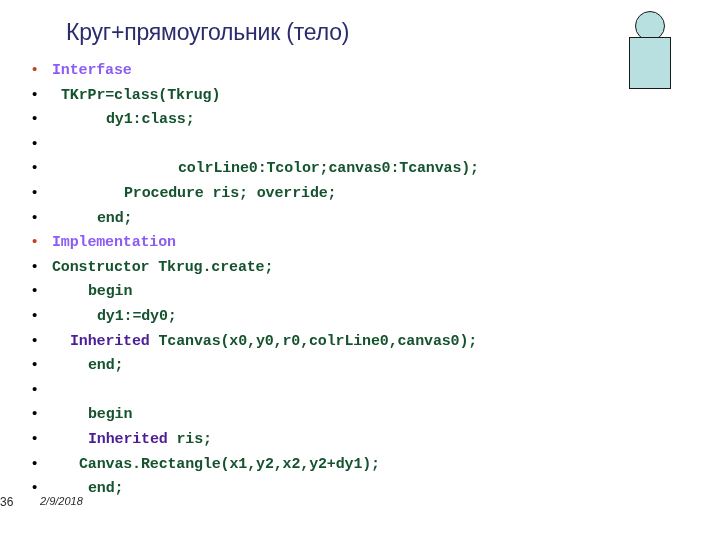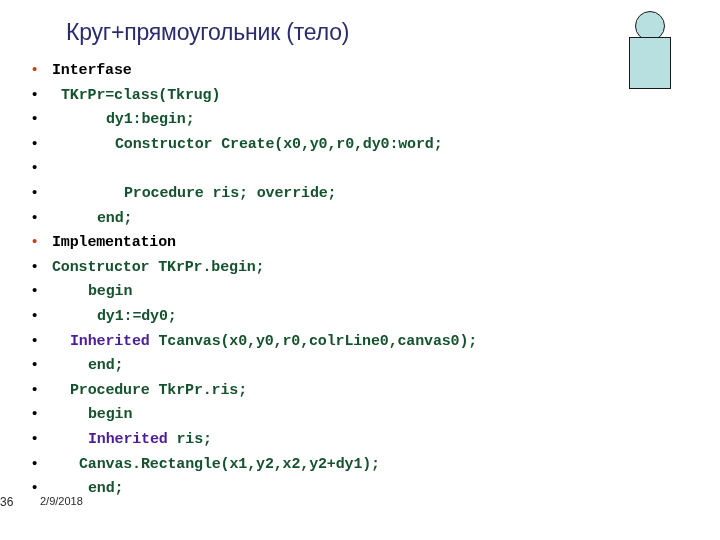--- a/index.html
+++ b/index.html
@@ -93,31 +93,32 @@
     color: #c0441f;
   }
   .code-text {
     font-family: "Liberation Mono", "DejaVu Sans Mono", monospace;
     font-size: 15px;
     font-weight: 700;
     letter-spacing: -0.15px;
     color: #14532d;
     white-space: pre;
   }
-  .code-text.kw-red   { color: #000000; }
+  .code-text.kw-red   { color: #8b5cf6; }
   .code-text.kw-blue  { color: #4c1d95; }
 
   
   #footer-date {
     position: absolute;
     left: 40px;
     top: 495px;
     font-family: "Liberation Sans", sans-serif;
     font-size: 11px;
     color: #2a2a2a;
+    font-style: italic;
   }
   #footer-page {
     position: absolute;
     left: 0;
     top: 495px;
     width: 686px;
     text-align: left;
     font-family: "Liberation Sans", sans-serif;
     font-size: 12px;
     color: #2a2a2a;
@@ -131,32 +132,32 @@
   <div id="slide-title">Круг+прямоугольник (тело)</div>
 
   <div id="figure">
     <div id="figure-circle"></div>
     <div id="figure-rect"></div>
   </div>
 
   <div id="code-list">
       <div class="code-line"><span class="bullet accent">•</span><span style="display: inline-block; width: 0px; flex: 0 0 0px;"></span><span class="code-text kw-red">Interfase</span></div>
       <div class="code-line"><span class="bullet">•</span><span style="display: inline-block; width: 9px; flex: 0 0 9px;"></span><span class="code-text">TKrPr=class(Tkrug)</span></div>
-      <div class="code-line"><span class="bullet">•</span><span style="display: inline-block; width: 54px; flex: 0 0 54px;"></span><span class="code-text">dy1:begin;</span></div>
-      <div class="code-line"><span class="bullet">•</span><span style="display: inline-block; width: 63px; flex: 0 0 63px;"></span><span class="code-text">Constructor Create(x0,y0,r0,dy0:word;</span></div>
-      <div class="code-line"><span class="bullet">•</span><span style="display: inline-block; width: 126px; flex: 0 0 126px;"></span></div>
+      <div class="code-line"><span class="bullet">•</span><span style="display: inline-block; width: 54px; flex: 0 0 54px;"></span><span class="code-text">dy1:class;</span></div>
+      <div class="code-line"><span class="bullet">•</span><span style="display: inline-block; width: 63px; flex: 0 0 63px;"></span></div>
+      <div class="code-line"><span class="bullet">•</span><span style="display: inline-block; width: 126px; flex: 0 0 126px;"></span><span class="code-text">colrLine0:Tcolor;canvas0:Tcanvas);</span></div>
       <div class="code-line"><span class="bullet">•</span><span style="display: inline-block; width: 72px; flex: 0 0 72px;"></span><span class="code-text">Procedure ris; override;</span></div>
       <div class="code-line"><span class="bullet">•</span><span style="display: inline-block; width: 45px; flex: 0 0 45px;"></span><span class="code-text">end;</span></div>
       <div class="code-line"><span class="bullet accent">•</span><span style="display: inline-block; width: 0px; flex: 0 0 0px;"></span><span class="code-text kw-red">Implementation</span></div>
-      <div class="code-line"><span class="bullet">•</span><span style="display: inline-block; width: 0px; flex: 0 0 0px;"></span><span class="code-text">Constructor TKrPr.begin;</span></div>
+      <div class="code-line"><span class="bullet">•</span><span style="display: inline-block; width: 0px; flex: 0 0 0px;"></span><span class="code-text">Constructor Tkrug.create;</span></div>
       <div class="code-line"><span class="bullet">•</span><span style="display: inline-block; width: 36px; flex: 0 0 36px;"></span><span class="code-text">begin</span></div>
       <div class="code-line"><span class="bullet">•</span><span style="display: inline-block; width: 45px; flex: 0 0 45px;"></span><span class="code-text">dy1:=dy0;</span></div>
       <div class="code-line"><span class="bullet">•</span><span style="display: inline-block; width: 18px; flex: 0 0 18px;"></span><span class="code-text kw-blue">Inherited</span><span class="code-text"> Tcanvas(x0,y0,r0,colrLine0,canvas0);</span></div>
       <div class="code-line"><span class="bullet">•</span><span style="display: inline-block; width: 36px; flex: 0 0 36px;"></span><span class="code-text">end;</span></div>
-      <div class="code-line"><span class="bullet">•</span><span style="display: inline-block; width: 18px; flex: 0 0 18px;"></span><span class="code-text">Procedure TkrPr.ris;</span></div>
+      <div class="code-line"><span class="bullet">•</span><span style="display: inline-block; width: 18px; flex: 0 0 18px;"></span></div>
       <div class="code-line"><span class="bullet">•</span><span style="display: inline-block; width: 36px; flex: 0 0 36px;"></span><span class="code-text">begin</span></div>
       <div class="code-line"><span class="bullet">•</span><span style="display: inline-block; width: 36px; flex: 0 0 36px;"></span><span class="code-text kw-blue">Inherited</span><span class="code-text"> ris;</span></div>
       <div class="code-line"><span class="bullet">•</span><span style="display: inline-block; width: 27px; flex: 0 0 27px;"></span><span class="code-text">Canvas.Rectangle(x1,y2,x2,y2+dy1);</span></div>
       <div class="code-line"><span class="bullet">•</span><span style="display: inline-block; width: 36px; flex: 0 0 36px;"></span><span class="code-text">end;</span></div>
     </div>
 
   <div id="footer-date">2/9/2018</div>
 
   <div id="footer-page">36</div>
 

